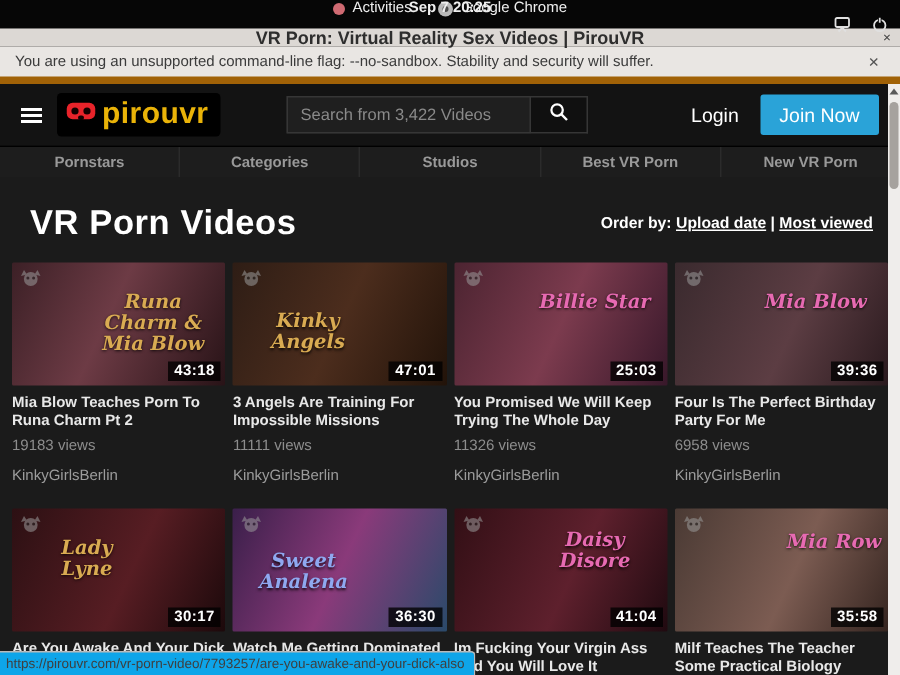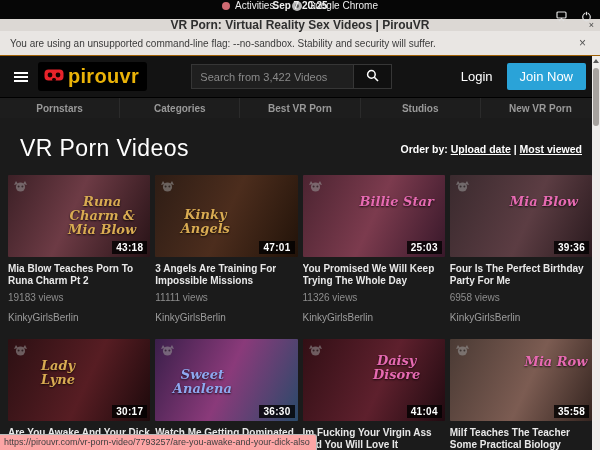--- a/index.html
+++ b/index.html
@@ -30,21 +30,21 @@
   .tab-bar {
     height: 12px; background: #dcd8d4; display: flex; align-items: center;
     justify-content: center; position: relative;
   }
   .tab-title { font-size: 12px; color: #2e2e2e; font-weight: bold; }
   .tab-close { position: absolute; right: 6px; top: 0; font-size: 9px; color: #444; line-height: 12px; cursor: pointer; }
 
   
   .infobar {
     height: 25px; background: #e9e6e3; display: flex; align-items: center;
-    padding: 0 10px; border-bottom: 1px solid #a16207;
+    padding: 0 10px; border-bottom: 5px solid #a16207;
   }
   .infobar-msg { font-size: 10px; color: #3b3b3b; }
   .infobar-close { margin-left: auto; font-size: 12px; color: #555; cursor: pointer; padding: 0 4px; }
 
   
   .site-header {
     height: 41px; background: #131313; display: flex; align-items: center;
     padding: 0 14px;
   }
   .hamburger { width: 14px; display: flex; flex-direction: column; gap: 2px; cursor: pointer; margin-right: 10px; }
@@ -72,21 +72,21 @@
   .nav { display: flex; height: 21px; background: #1d1d1d; border-top: 1px solid #000; }
   .nav-item {
     flex: 1; display: flex; align-items: center; justify-content: center;
     font-size: 10px; font-weight: bold; color: #999999; cursor: pointer;
     border-left: 1px solid #2b2b2b;
   }
   .nav-item:first-child { border-left: none; }
 
   
   .page-head { display: flex; align-items: center; justify-content: space-between; padding: 17px 18px 13px 20px; }
-  .page-title { font-size: 23px; font-weight: 400; color: #ffffff; letter-spacing: 0.4px; }
+  .page-title { font-size: 23px; font-weight: 700; color: #ffffff; letter-spacing: 0.4px; }
   .order-by { font-size: 10.5px; color: #ffffff; font-weight: bold; }
   .order-by a { color: #ffffff; text-decoration: underline; cursor: pointer; }
 
   
   .grid { display: grid; grid-template-columns: repeat(4, 1fr); gap: 14px 5px; padding: 0 8px; }
   .card { cursor: pointer; }
   .thumb { position: relative; height: 82px; overflow: hidden; border-radius: 1px; }
   .t1 { background: linear-gradient(115deg, #3c2026 0%, #6d3b45 45%, #281317 100%); }
   .t2 { background: linear-gradient(115deg, #2e1d15 0%, #4c2d1d 50%, #221309 100%); }
   .t3 { background: linear-gradient(115deg, #4c2431 0%, #7c3b4e 50%, #38182a 100%); }
@@ -110,21 +110,21 @@
   }
   .card-title {
     font-size: 10px; font-weight: bold; color: #e8e8e8; line-height: 1.2;
     margin-top: 6px; height: 24px; overflow: hidden;
   }
   .views { font-size: 10px; color: #8d8d8d; margin-top: 5px; }
   .studio { font-size: 10px; color: #9c9c9c; margin-top: 9px; display: inline-block; text-decoration: none; }
 
   
   .status-bar {
-    position: absolute; left: 0; bottom: 0; background: #fca5a5;
+    position: absolute; left: 0; bottom: 0; background: #0ea5e9;
     border: 1px solid #b9b9b9; border-left: none; border-bottom: none;
     font-size: 9px; color: #3f3f3f; padding: 2px 6px 3px 4px; white-space: nowrap;
     border-top-right-radius: 3px; z-index: 5;
   }
 
   
   .scrollbar { position: absolute; right: 0; top: 56px; bottom: 0; width: 8px; background: #efedeb; z-index: 4; }
   .scroll-up {
     width: 0; height: 0; margin: 3px auto 0;
     border-left: 3px solid transparent; border-right: 3px solid transparent;
@@ -204,22 +204,22 @@
     </div>
   </div>
   <div class="flex-sp"></div>
   <span class="login-link">Login</span>
   <button class="join-btn">Join Now</button>
 </div>
 
 <div class="nav">
   <div class="nav-item">Pornstars</div>
   <div class="nav-item">Categories</div>
+  <div class="nav-item">Studios</div>
   <div class="nav-item">Best VR Porn</div>
-  <div class="nav-item">Studios</div>
   <div class="nav-item">New VR Porn</div>
 </div>
 
 <div class="page-head">
   <h1 class="page-title">VR Porn Videos</h1>
   <div class="order-by">
     <span>Order by:</span>
     <a>Upload date</a>
     <span>|</span>
     <a>Most viewed</a>

